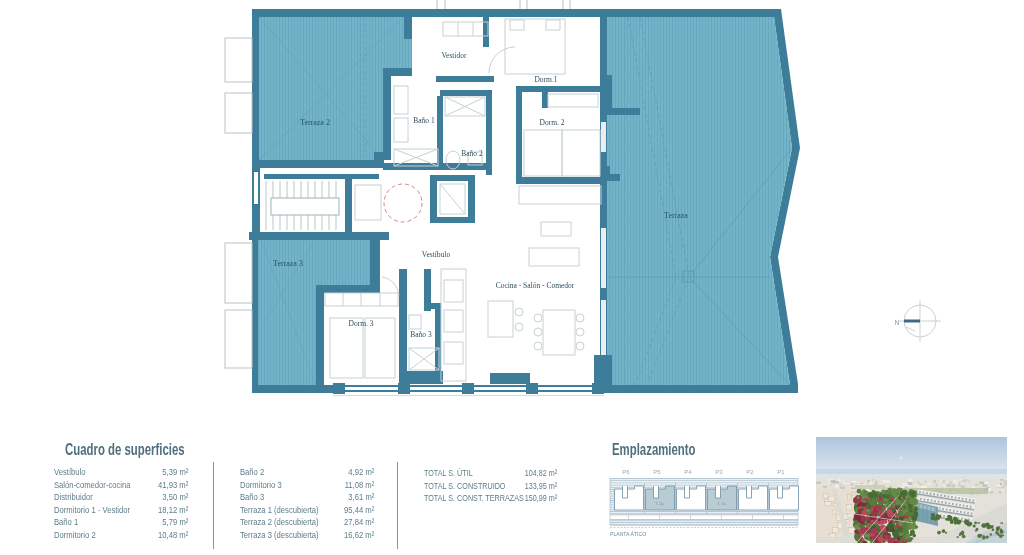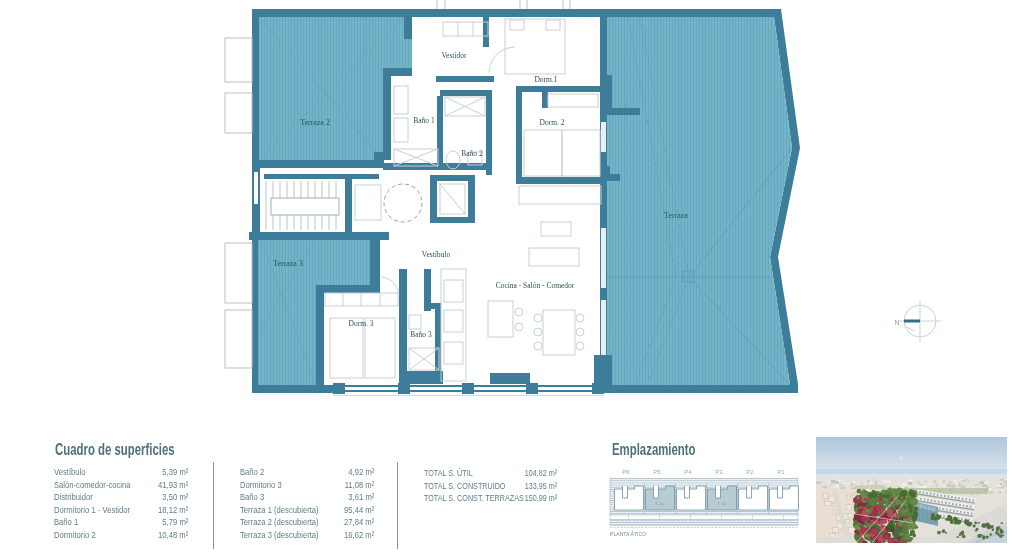--- a/index.html
+++ b/index.html
@@ -1069,21 +1069,21 @@
 <circle cx="910.7" cy="510.7" r="1.6" fill="#4a6a34"></circle>
 <circle cx="908.4" cy="520.5" r="2.0" fill="#66894a"></circle>
 <circle cx="914.4" cy="517.8" r="2.8" fill="#4a6a34"></circle>
 <g stroke="#e6e3da" stroke-width="0.8" opacity="0.8">
 <line x1="858" y1="541" x2="899" y2="495"></line>
 <line x1="855" y1="514" x2="913" y2="523"></line>
 <line x1="872" y1="543" x2="906" y2="500"></line>
 </g>
 </g>
 </svg>
-<div class="abs" style="left:55px;top:440px">
+<div class="abs" style="left:65px;top:440px">
     <h2>Cuadro de superficies</h2>
   </div>
 <div class="abs col" style="left:53.5px;top:466px">
 <div class="r">
       <span class="l">Vestíbulo</span>
       <span class="v">5,39 m²</span>
     </div>
 <div class="r">
       <span class="l">Salón-comedor-cocina</span>
       <span class="v">41,93 m²</span>

